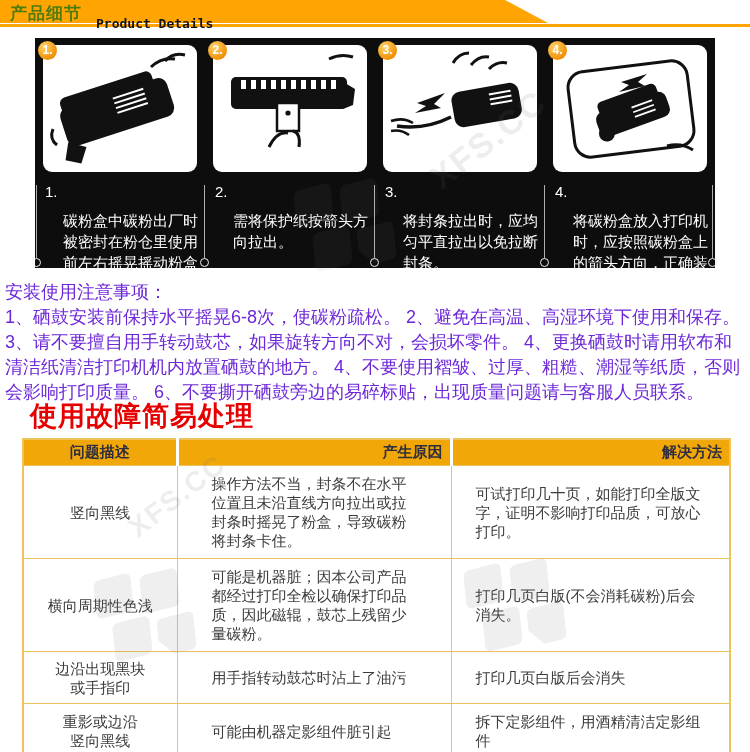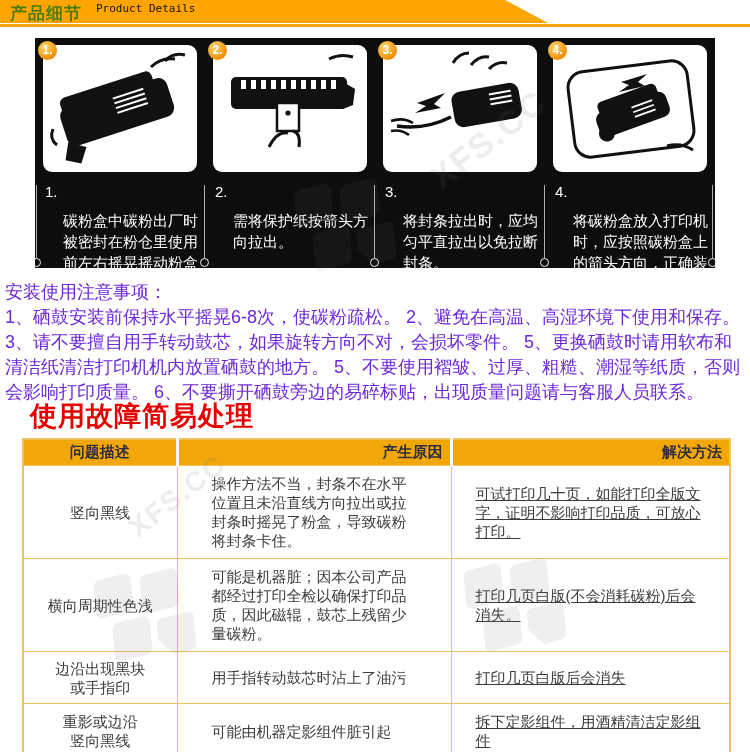--- a/index.html
+++ b/index.html
@@ -6,21 +6,21 @@
   html,body { background:#ffffff; }
   body { font-family:"Liberation Sans","DejaVu Sans",sans-serif; }
   .page { position:relative; width:750px; height:752px; background:#fff; overflow:hidden; }
 
   
   .hdr { position:absolute; top:0; left:0; width:750px; height:27px; }
   .hdr-bar { position:absolute; top:0; left:0; width:560px; height:23px; background:#FFA400;
              clip-path:polygon(0 0, 505px 0, 548px 23px, 0 23px); }
   .hdr-underline { position:absolute; top:24px; left:0; width:750px; height:3px; background:#FFA400; }
   .hdr-title-cn { position:absolute; top:2px; left:10px; font-size:17px; font-weight:bold; color:#4d7c0f; letter-spacing:1px; }
-  .hdr-title-en { position:absolute; top:2px; left:96px; font-size:11px; font-weight:normal; color:#141414;
+  .hdr-title-en { position:absolute; top:16px; left:96px; font-size:13px; font-weight:bold; color:#141414;
                   font-family:"DejaVu Sans Mono","Liberation Mono",monospace; }
 
   
   .steps { position:absolute; top:38px; left:35px; width:680px; height:230px; background:#0d0d0d; display:flex; }
   .step-panel { position:relative; width:170px; height:230px; }
   .img-box { position:absolute; top:7px; left:8px; right:8px; height:127px; background:#fff; border-radius:9px;
              display:flex; align-items:center; justify-content:center; overflow:hidden; }
   .badge { position:absolute; top:3px; left:3px; width:19px; height:19px; border-radius:50%;
            background:radial-gradient(circle at 35% 30%, #ffd36b, #f08c00 75%);
            color:#fff; font-size:12px; font-weight:bold; text-align:center; line-height:19px; z-index:3; }
@@ -43,21 +43,21 @@
   table.trouble col.c1 { width:154px; }
   table.trouble col.c2 { width:274px; }
   table.trouble col.c3 { width:279px; }
   table.trouble th { background:#F2A708; color:#2E2E3E; font-size:15px; font-weight:bold;
                      height:26px; padding:3px 7px; }
   table.trouble th + th { border-left:3px solid #ffffff;text-align:right; }
   table.trouble td { border:1px solid #EFC35C; color:#3c3c3c; font-size:15px; line-height:19px;
                      vertical-align:middle; background:#fff; }
   td.c-problem { text-align:center; white-space:pre-line; padding:6px 8px; }
   td.c-cause   { padding:8px 30px 8px 34px; }
-  td.c-fix     { padding:8px 28px 8px 24px;text-decoration:underline; }
+  td.c-fix     { padding:8px 28px 8px 24px; }
   tr.r1 { height:80px; } tr.r2 { height:86px; } tr.r3 { height:52px; } tr.r4 { height:45px; }
 
   
   .wm-text { position:absolute; color:rgba(110,110,110,.12); font-weight:bold; font-size:34px;
              transform:rotate(-38deg); pointer-events:none; letter-spacing:2px; }
   .wm-blocks { position:absolute; width:90px; height:90px; transform:rotate(-14deg); pointer-events:none; }
   .wm-blocks div { position:absolute; width:38px; height:38px; background:rgba(120,120,120,.12);
                    border-radius:6px; transform:skew(-8deg); }
   .wm-blocks div:nth-child(1){ left:0; top:0; }
   .wm-blocks div:nth-child(2){ left:46px; top:6px; }
@@ -195,21 +195,21 @@
     <div class="cord" style="left:509px">
         <span class="ring"></span>
       </div>
     <div class="cord" style="left:677px">
         <span class="ring"></span>
       </div>
   </div>
 
   <div class="notes">
     <span class="nt-title">安装使用注意事项：</span>
-    <span class="nt-body">1、硒鼓安装前保持水平摇晃6-8次，使碳粉疏松。 2、避免在高温、高湿环境下使用和保存。 3、请不要擅自用手转动鼓芯，如果旋转方向不对，会损坏零件。 5、更换硒鼓时请用软布和清洁纸清洁打印机机内放置硒鼓的地方。 5、不要使用褶皱、过厚、粗糙、潮湿等纸质，否则会影响打印质量。 6、不要撕开硒鼓旁边的易碎标贴，出现质量问题请与客服人员联系。</span>
+    <span class="nt-body">1、硒鼓安装前保持水平摇晃6-8次，使碳粉疏松。 2、避免在高温、高湿环境下使用和保存。 3、请不要擅自用手转动鼓芯，如果旋转方向不对，会损坏零件。 4、更换硒鼓时请用软布和清洁纸清洁打印机机内放置硒鼓的地方。 4、不要使用褶皱、过厚、粗糙、潮湿等纸质，否则会影响打印质量。 6、不要撕开硒鼓旁边的易碎标贴，出现质量问题请与客服人员联系。</span>
   </div>
 
   <div class="tb-heading">使用故障简易处理</div>
 
   <table class="trouble">
     <colgroup>
         <col class="c1">
         <col class="c2">
         <col class="c3">
       </colgroup>

